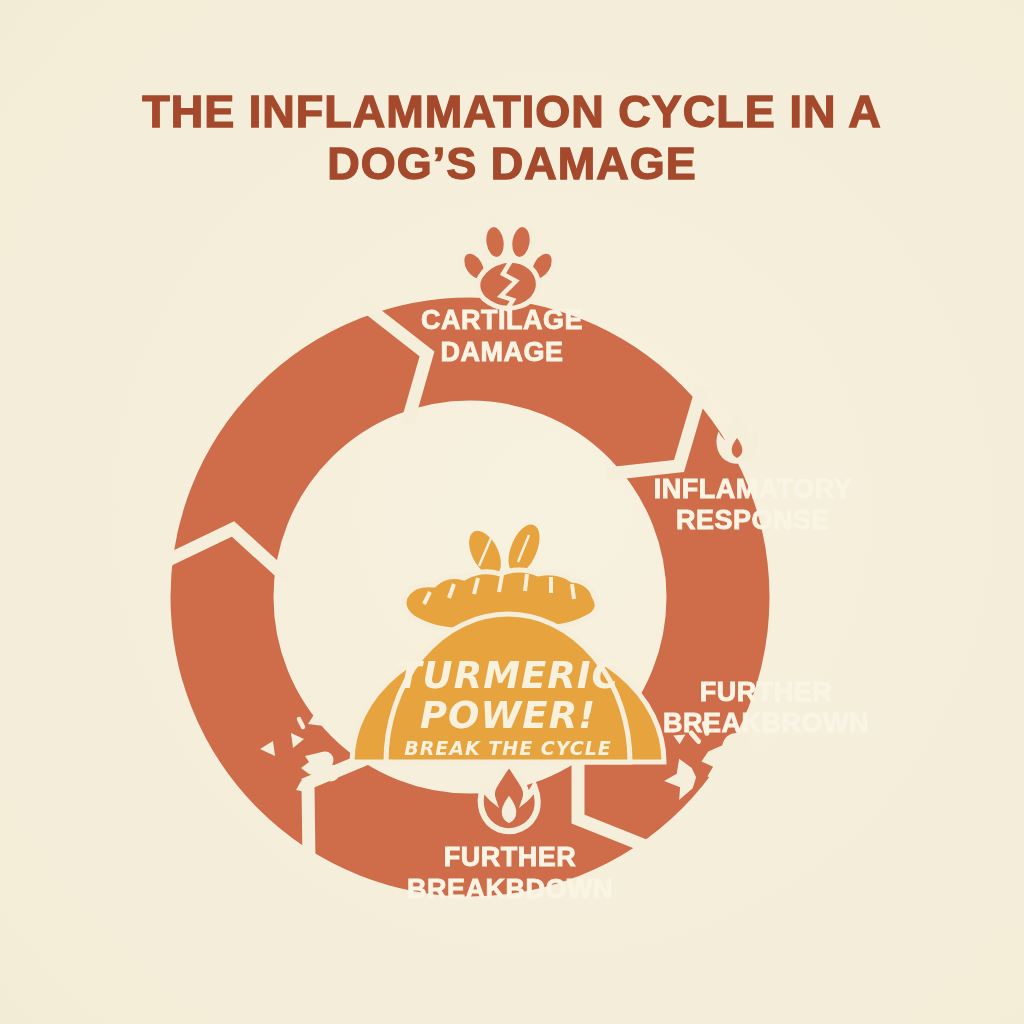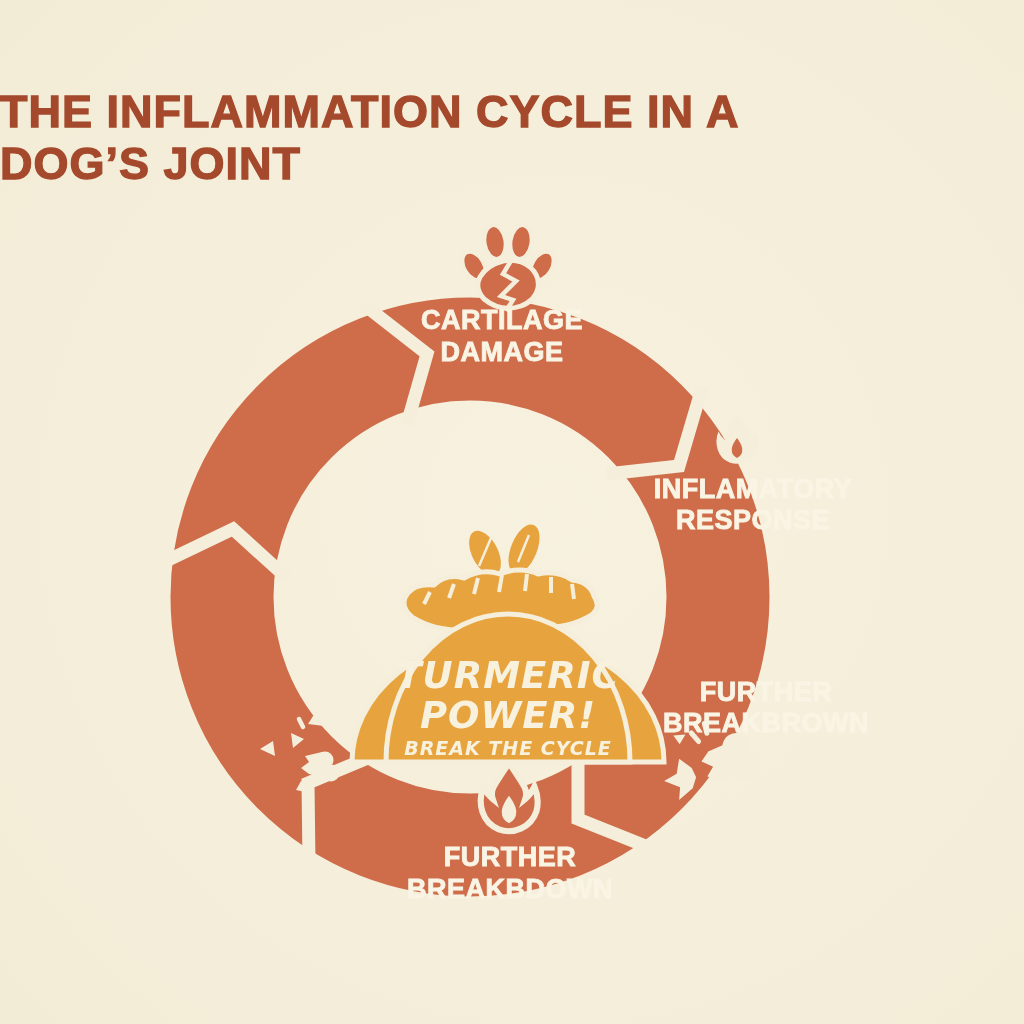--- a/index.html
+++ b/index.html
@@ -6,21 +6,21 @@
   .canvas{
     position:relative;
     width:1024px;height:1024px;
     overflow:hidden;
     background: radial-gradient(ellipse 130% 130% at 54% 50%, #f7f1df 0%, #f3ecd7 52%, #eaddc2 100%);
     font-family:"Liberation Sans", sans-serif;
   }
   .title{
     position:absolute;
     top:86px;left:0;width:100%;
-    text-align:left;
+    text-align:center;
     color:#a5492c;
     font-weight:bold;
     font-size:45px;
     line-height:52px;
     letter-spacing:1px;
     -webkit-text-stroke:1.3px #a5492c;
   }
   svg text.seg-label{
     font-family:"Liberation Sans", sans-serif;
     font-weight:bold;
@@ -50,21 +50,21 @@
     letter-spacing:1px;
   }
 </style>
 </head>
 <body>
 
 <div class="canvas">
 
   <div class="title">
     <div>THE INFLAMMATION CYCLE IN A</div>
-    <div>DOG’S JOINT</div>
+    <div>DOG’S DAMAGE</div>
   </div>
 
   <svg width="1024" height="1024" viewBox="0 0 1024 1024" style="position:absolute;left:0;top:0;">
 
     <circle cx="470" cy="597" r="248" fill="none" stroke="#cf6c4a" stroke-width="103"></circle>
 
     <g stroke="#f4eedb" stroke-width="13" fill="none" stroke-linejoin="miter">
       <polyline points="363,304 427,354 407,424"></polyline>
       <polyline points="702,388 679,466 607,474"></polyline>
       <polyline points="653,849 578,819 578,746"></polyline>

